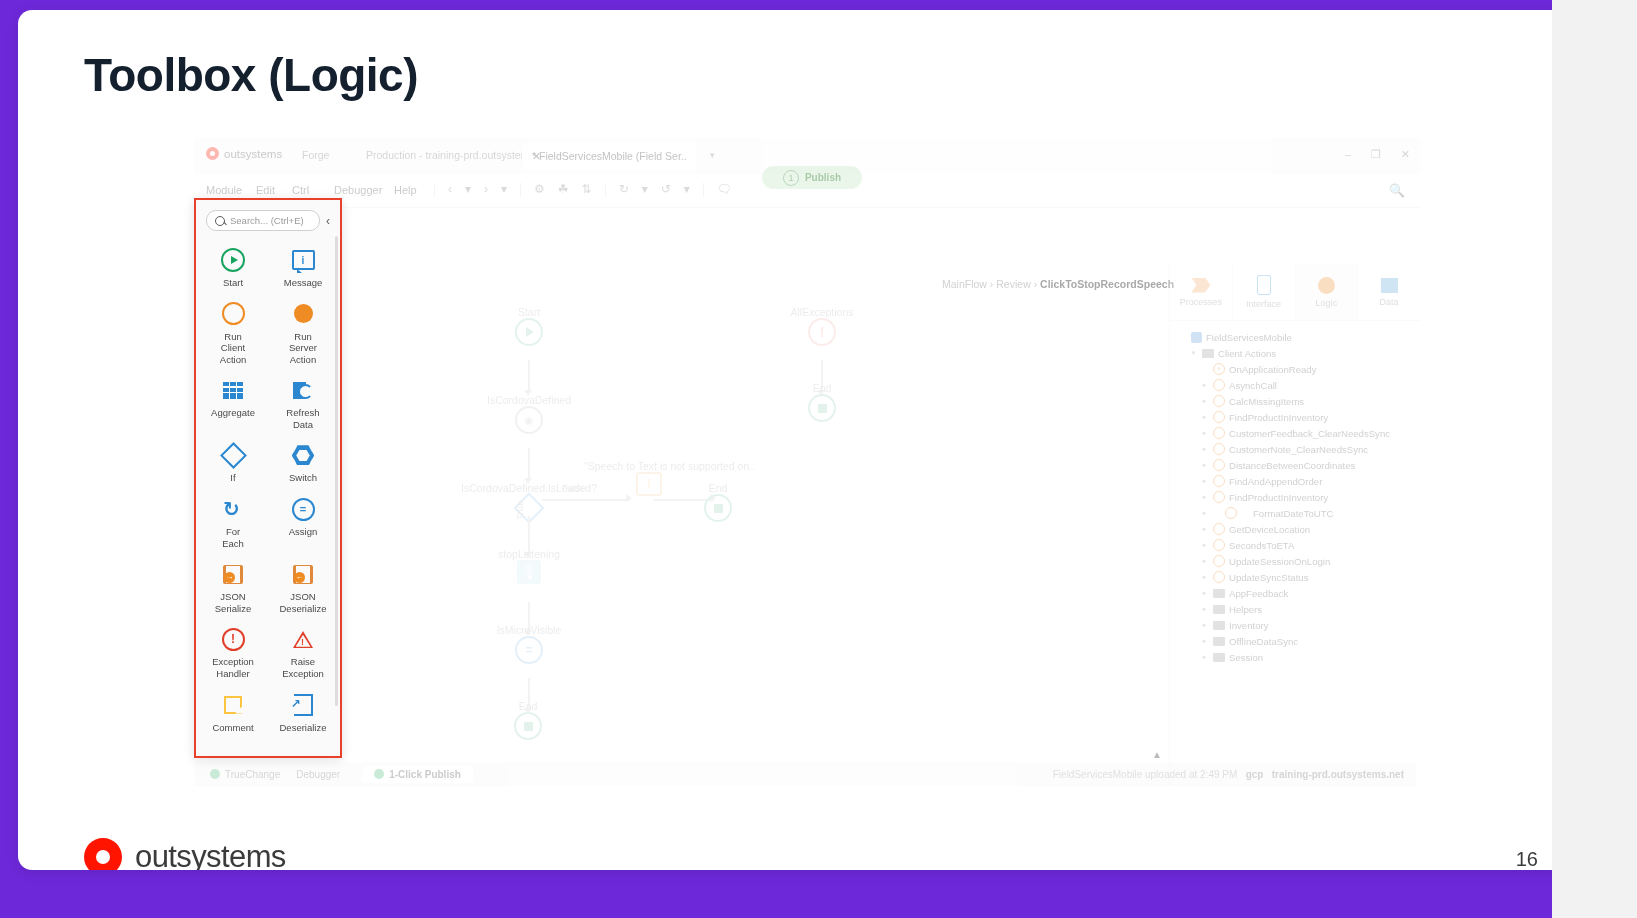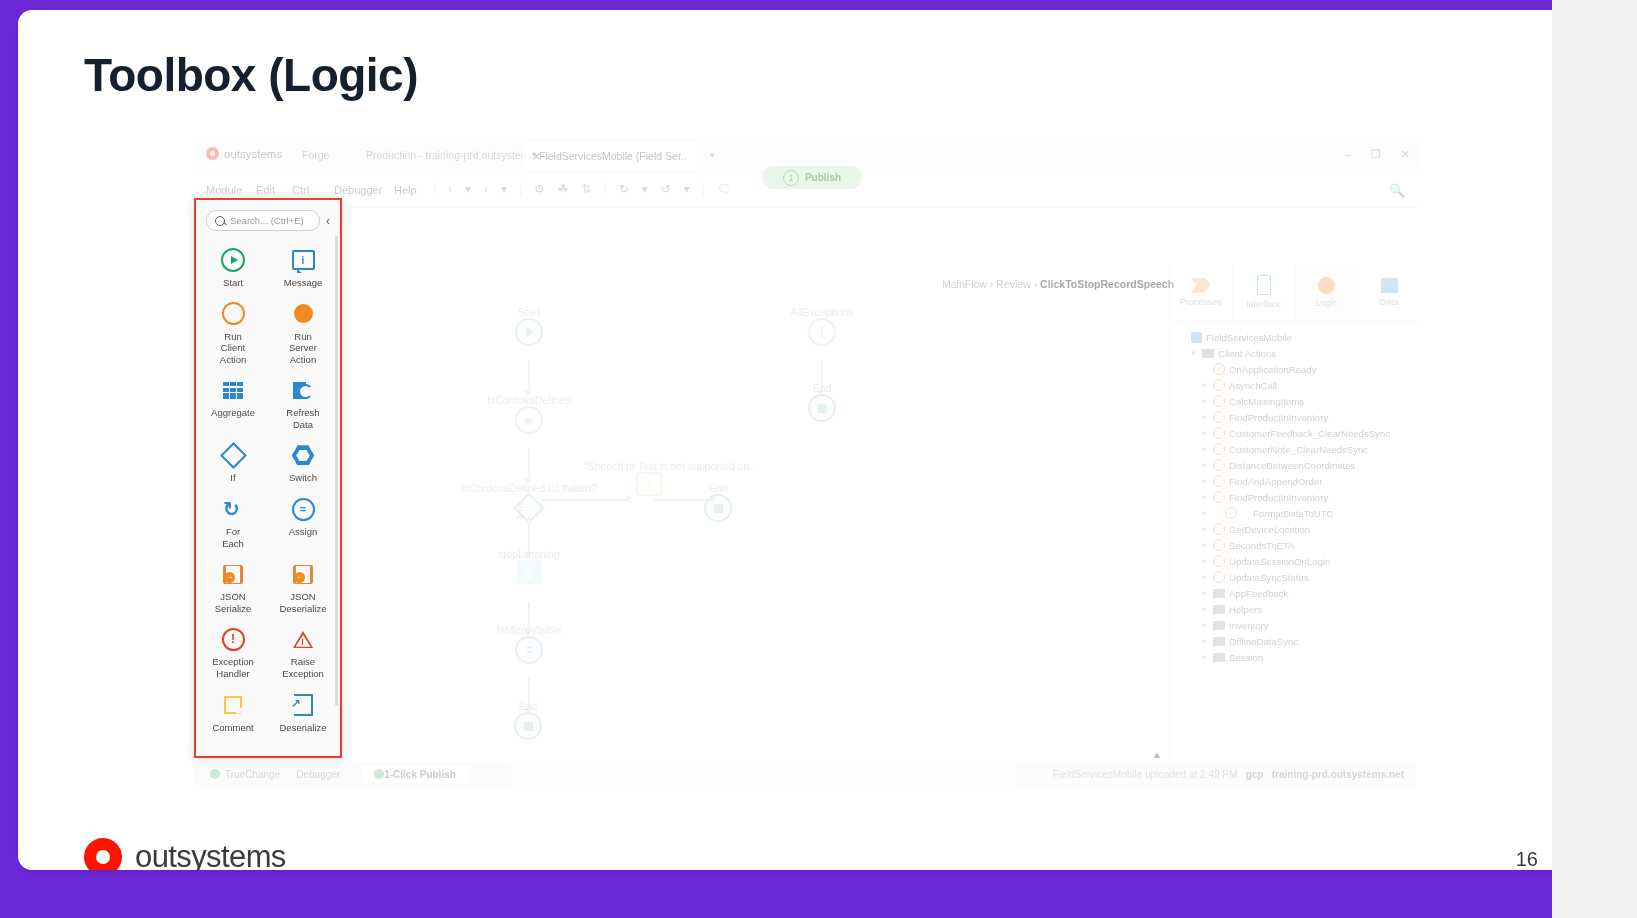--- a/index.html
+++ b/index.html
@@ -84,21 +84,21 @@
   .trow{display:flex;align-items:center;gap:4px;height:16px;font-size:9.6px;color:#5a5a5a;white-space:nowrap;}
   .tw{width:9px;text-align:center;color:#9a9a9a;font-size:7px;}
   .tic-mod{width:11px;height:11px;background:#5b9bd5;border-radius:2px;}
   .tic-fold{width:12px;height:9px;background:#9a9a9a;border-radius:1px;}
   .tic-act{width:10px;height:10px;border-radius:50%;border:1.4px solid #ef8b23;}
   .tic-evt{width:10px;height:10px;border-radius:50%;border:1.4px solid #ef8b23;color:#ef8b23;font-size:7px;display:flex;align-items:center;justify-content:center;}
 
   .statusbar{position:absolute;left:0;right:4px;bottom:0;height:24px;background:#f7f7f7;opacity:.30;display:flex;align-items:center;}
   .sb-item{display:flex;align-items:center;gap:5px;font-size:10px;color:#777;margin-left:16px;}
   .sb-dot{width:10px;height:10px;border-radius:50%;background:#4bbd7c;}
-  .sb-pub{margin-left:22px;background:#fff;padding:3px 12px;border-radius:2px;display:flex;align-items:center;font-size:10px;color:#555;font-weight:bold;}
+  .sb-pub{margin-left:22px;background:#fff;padding:3px 12px;border-radius:2px;display:flex;align-items:center;gap:5px;font-size:10px;color:#555;font-weight:bold;}
   .sb-right{position:absolute;right:12px;font-size:10px;color:#999;}
   .sb-right b{color:#777;}
   .sb-caret{position:absolute;right:258px;bottom:26px;color:#bbb;font-size:10px;}
 
   
   .toolbox{position:absolute;left:176px;top:188px;width:148px;height:560px;background:#fafafa;
       border:2.5px solid #e8402a;box-sizing:border-box;z-index:20;box-shadow:0 2px 10px rgba(0,0,0,.12);}
   .tb-head{display:flex;align-items:center;padding:10px 8px 6px 10px;gap:6px;}
   .tb-search{flex:1;height:19px;border:1px solid #cfcfcf;border-radius:10px;background:#fff;display:flex;align-items:center;gap:5px;padding:0 8px;}
   .tb-search .mag{width:8px;height:8px;border:1.4px solid #5a5a5a;border-radius:50%;position:relative;flex:none;}

